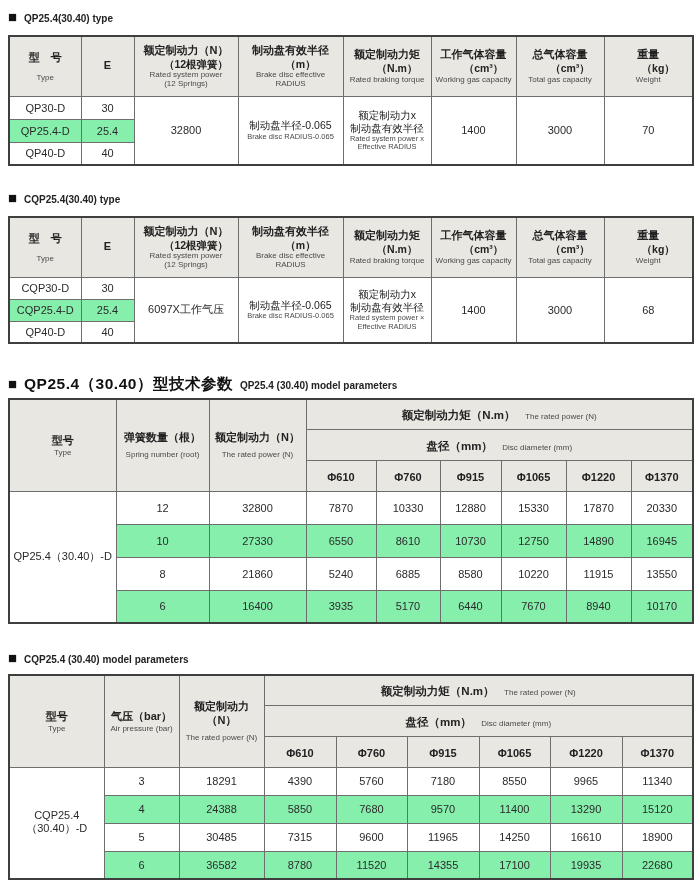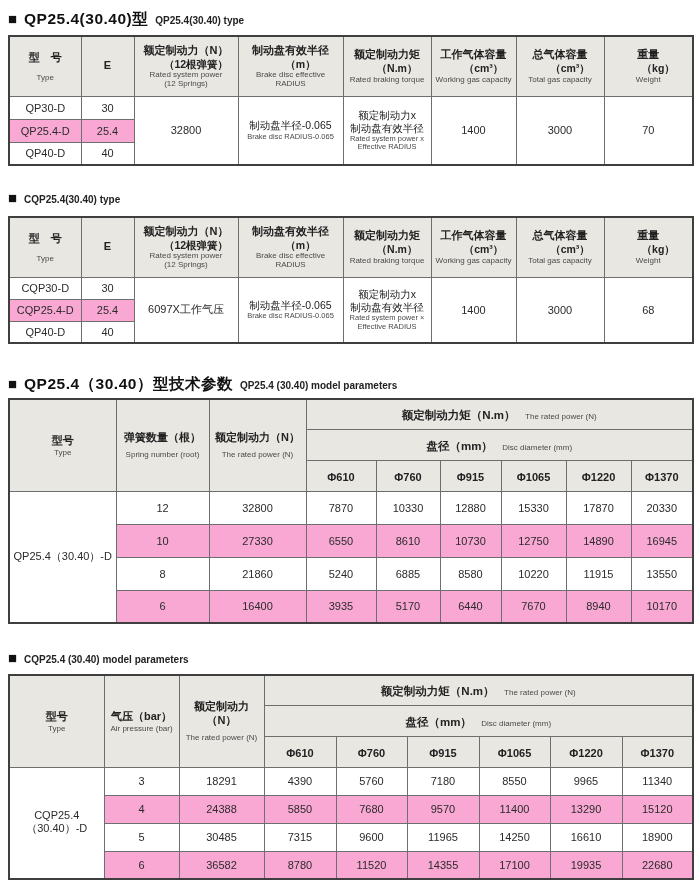--- a/index.html
+++ b/index.html
@@ -25,21 +25,21 @@
         border:2px solid #3f3f3f;}
   th,td{border:1px solid #6e6e6e;padding:0 1px;text-align:center;
         vertical-align:middle;overflow:hidden;}
   th{background:#e9e7e2;font-weight:bold;}
   .zh{font-size:11px;line-height:1.25;color:#222;}
   .zh2{font-size:10.5px;line-height:1.2;color:#222;font-weight:bold;margin-left:20px;}
   .en{font-size:8px;line-height:1.15;color:#4a4a4a;font-weight:normal;}
   td{font-size:11px;color:#2b2b2b;}
   td .zh{font-size:10.5px;text-align:center;}
   td .en{font-size:7.5px;}
-  tr.stripe td{background:#f9a8d4;}
+  tr.stripe td{background:#86efac;}
   td.white-cell{background:#ffffff;}
 
   .spec-table thead tr{height:60px;}
   .spec-table tbody tr{height:23px;}
   #table2.spec-table tbody tr{height:22px;}
 
   .param-table .hr1{height:30px;}
   .param-table .hr2{height:31px;}
   .param-table .hr3{height:31px;}
   #table3 tbody tr{height:33px;}
@@ -47,21 +47,20 @@
   .param-table .group-h .zh{font-size:11.5px;display:inline;}
   .param-table .group-h .en{display:inline;font-size:8px;margin-left:5px;}
 </style>
 </head>
 <body>
 
 <div class="page">
 
   <div class="sec-title" id="title1">
     <span class="bullet">■</span>
-    <span class="t-zh">QP25.4(30.40)型</span>
     <span class="t-en">QP25.4(30.40) type</span>
   </div>
 
   <table class="spec-table" id="table1">
     <colgroup>
       <col style="width:72px">
         <col style="width:53px">
         <col style="width:104px">
         <col style="width:105px">
       <col style="width:88px">

